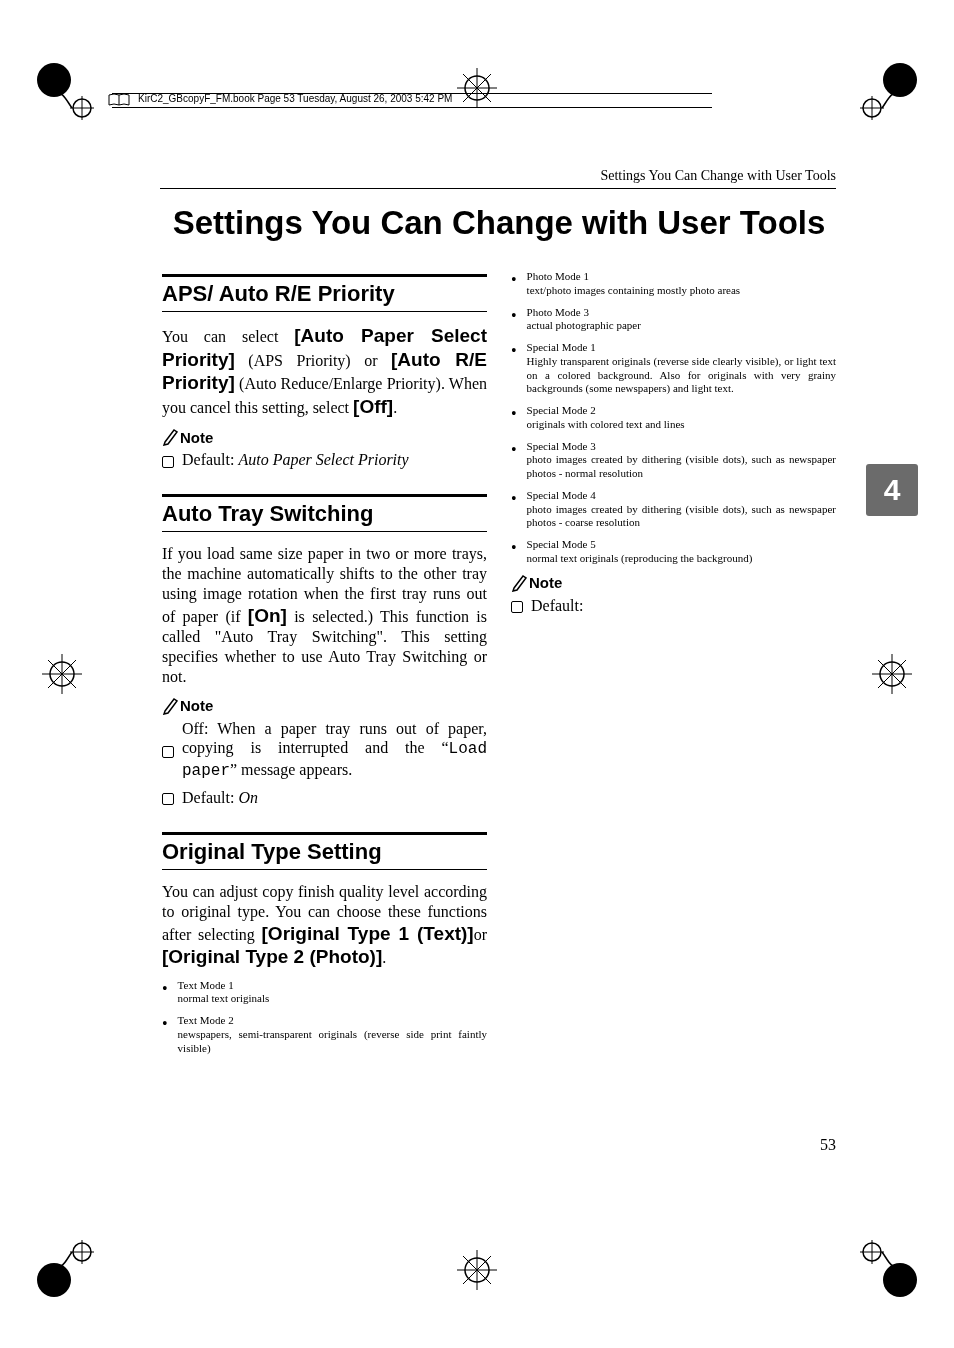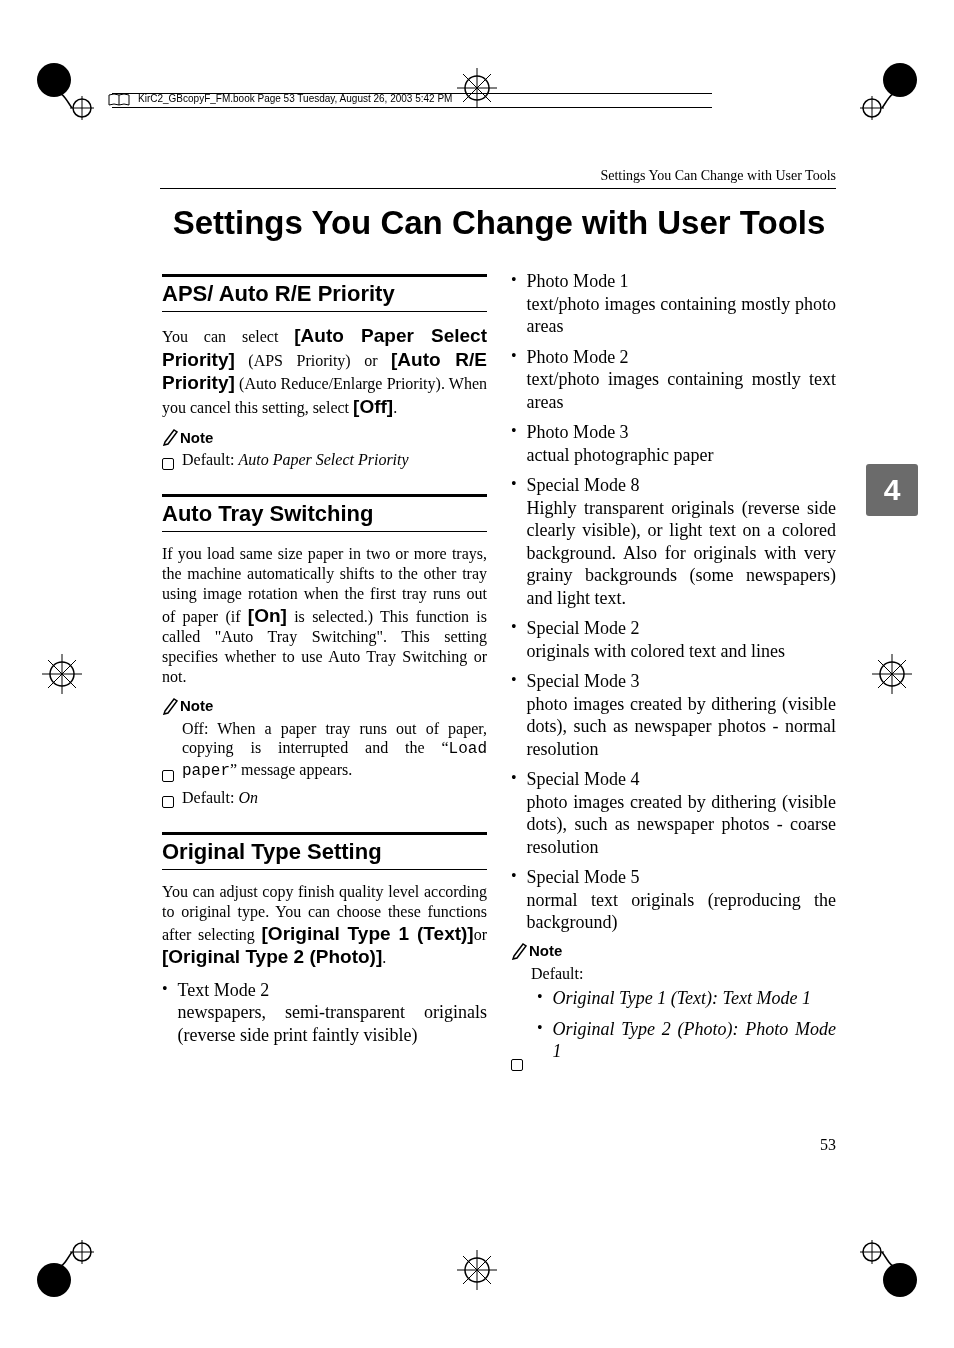--- a/index.html
+++ b/index.html
@@ -50,27 +50,27 @@
   .h2 { font-family: Arial, sans-serif; font-weight: 700; font-size: 22px; margin-top: 4px; margin-bottom: 4px; }
   .h2-rule-bot { border-top: 1px solid #000; height: 0; margin-bottom: 12px; }
 
   .para { font-size: 16px; line-height: 1.24; text-align: justify; margin-bottom: 10px; }
   .ui-bold { font-family: Arial, sans-serif; font-weight: 700; font-size: 19px; }
 
   .note-head { font-family: Arial, sans-serif; font-weight: 700; font-size: 15px; margin: 6px 0 4px; display: flex; align-items: center; gap: 0; }
   .note-ico { width: 18px; height: 18px; }
   .note-ico svg { width: 100%; height: 100%; display: block; }
 
-  .box-item { display: flex; align-items: flex-end; gap: 8px; font-size: 16px; line-height: 1.24; margin-bottom: 6px; }
+  .box-item { display: flex; align-items: center; gap: 8px; font-size: 16px; line-height: 1.24; margin-bottom: 6px; }
   .box-mark { width: 12px; height: 12px; border: 1.3px solid #000; border-radius: 2px; margin-top: 3px; flex: none; }
   .box-item .it { font-style: italic; }
   .box-body { flex: 1; text-align: justify; }
 
   ul.bul { list-style: none; padding-left: 0; }
-  ul.bul > li { font-size: 18px; line-height: 1.25; margin-bottom: 8px; display: flex; gap: 10px; text-align: justify; }
+  ul.bul > li { font-size: 11px; line-height: 1.25; margin-bottom: 8px; display: flex; gap: 10px; text-align: justify; }
   ul.bul > li::before { content: "•"; font-size: 16px; line-height: 1.25; }
   ul.bul > li .li-body { flex: 1; }
   ul.bul > li .li-body .it { font-style: italic; }
 
   .mono { font-family: "Courier New", monospace; }
 </style>
 </head>
 <body>
 
 <div class="page">
@@ -215,39 +215,39 @@
 
       <div style="height:14px"></div>
       <div class="h2-rule-top"></div>
       <div class="h2">Original Type Setting</div>
       <div class="h2-rule-bot"></div>
       <p class="para">
         <span>You can adjust copy finish quality level according to original type. You can choose these functions after selecting </span><span class="ui-bold">[Original Type 1 (Text)]</span><span>or </span><span class="ui-bold">[Original Type 2 (Photo)]</span><span>.</span>
       </p>
       <ul class="bul">
         <li>
+            <div class="li-body"><span>Text Mode 1</span><br><span>normal text originals</span></div>
+          </li>
+        <li>
             <div class="li-body"><span>Text Mode 2</span><br><span>newspapers, semi-transparent originals (reverse side print faintly visible)</span></div>
           </li>
       </ul>
 
     </div>
 
     <div class="col">
       <ul class="bul">
         <li>
             <div class="li-body"><span>Photo Mode 1</span><br><span>text/photo images containing mostly photo areas</span></div>
           </li>
         <li>
-            <div class="li-body"><span>Photo Mode 2</span><br><span>text/photo images containing mostly text areas</span></div>
-          </li>
-        <li>
             <div class="li-body"><span>Photo Mode 3</span><br><span>actual photographic paper</span></div>
           </li>
         <li>
-            <div class="li-body"><span>Special Mode 8</span><br><span>Highly transparent originals (reverse side clearly visible), or light text on a colored background. Also for originals with very grainy backgrounds (some newspapers) and light text.</span></div>
+            <div class="li-body"><span>Special Mode 1</span><br><span>Highly transparent originals (reverse side clearly visible), or light text on a colored background. Also for originals with very grainy backgrounds (some newspapers) and light text.</span></div>
           </li>
         <li>
             <div class="li-body"><span>Special Mode 2</span><br><span>originals with colored text and lines</span></div>
           </li>
         <li>
             <div class="li-body"><span>Special Mode 3</span><br><span>photo images created by dithering (visible dots), such as newspaper photos - normal resolution</span></div>
           </li>
         <li>
             <div class="li-body"><span>Special Mode 4</span><br><span>photo images created by dithering (visible dots), such as newspaper photos - coarse resolution</span></div>
           </li>
@@ -261,26 +261,18 @@
             <svg viewBox="0 0 18 18">
               <path d="M3 14 L12 2 L15 4 L6 16 L2 17 Z" fill="none" stroke="#000" stroke-width="1.5"></path>
             </svg>
           </span>
         <span>Note</span>
       </div>
       <div class="box-item">
         <span class="box-mark"></span>
         <div class="box-body">
           <span>Default:</span>
-          <ul class="bul" style="margin-top:4px; margin-left:6px;">
-            <li>
-                <div class="li-body"><span class="it">Original Type 1 (Text): Text Mode 1</span></div>
-              </li>
-            <li>
-                <div class="li-body"><span class="it">Original Type 2 (Photo): Photo Mode 1</span></div>
-              </li>
-          </ul>
         </div>
       </div>
     </div>
   </div>
 
 </div>
 
 </body></html>

